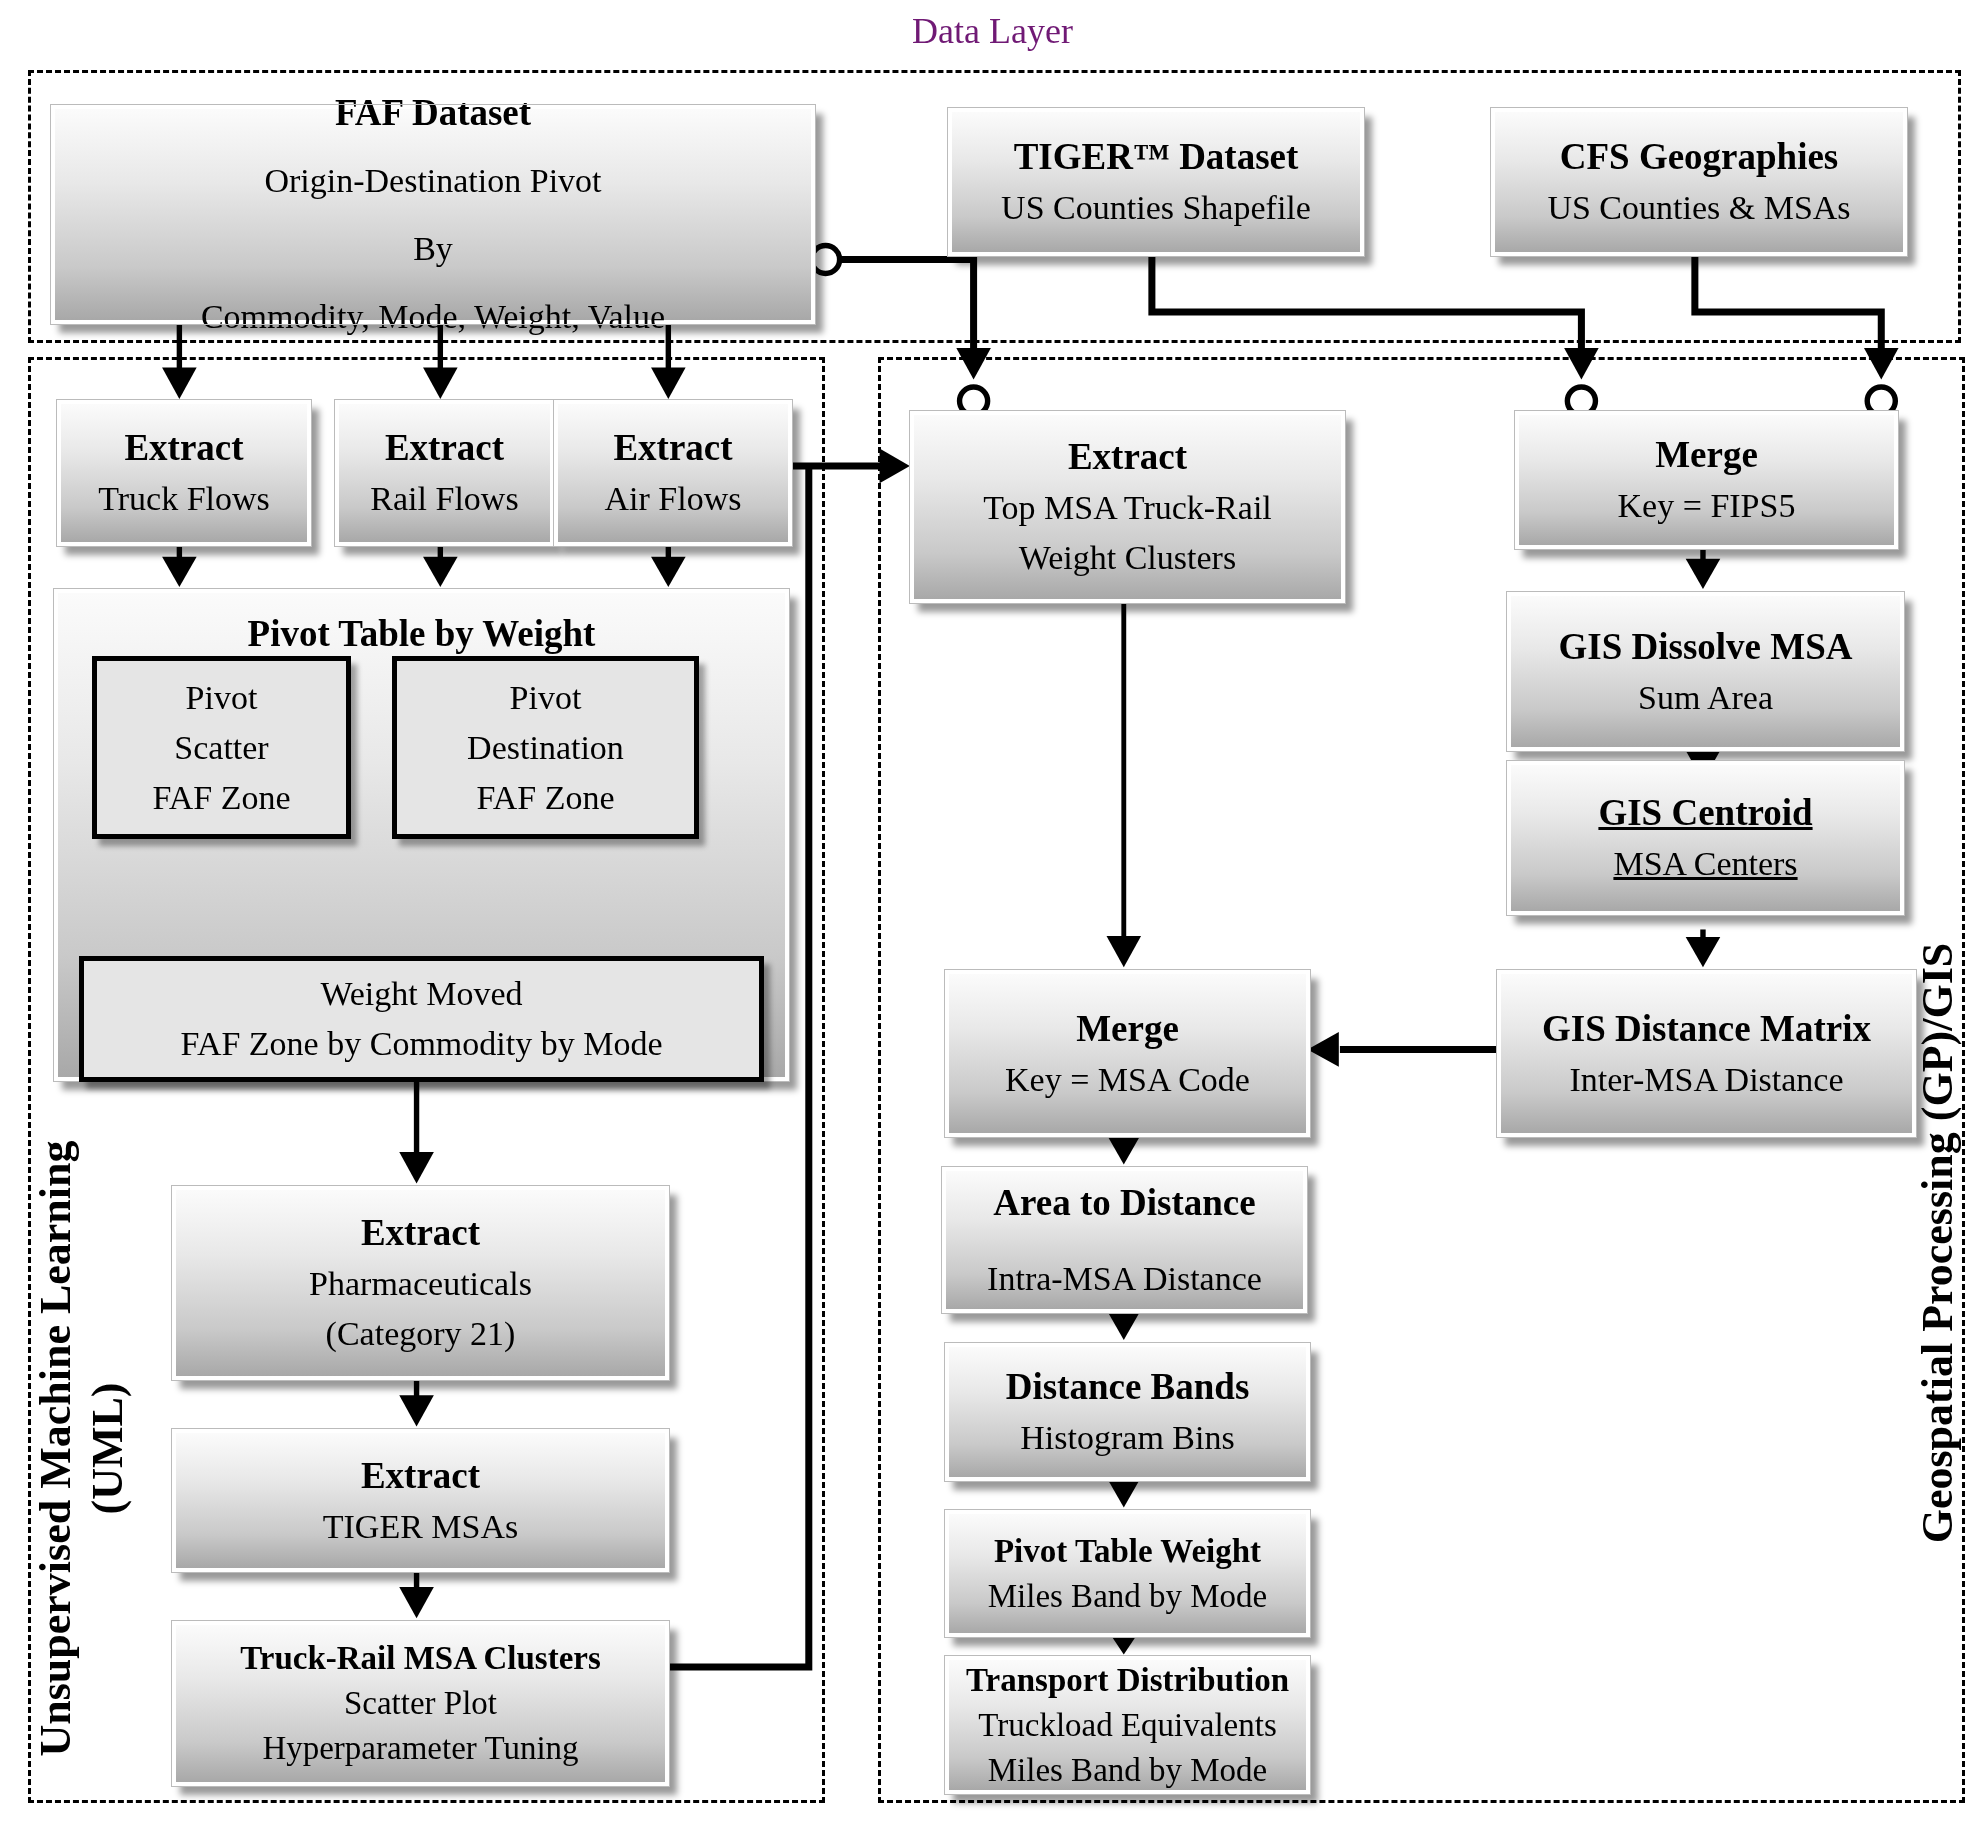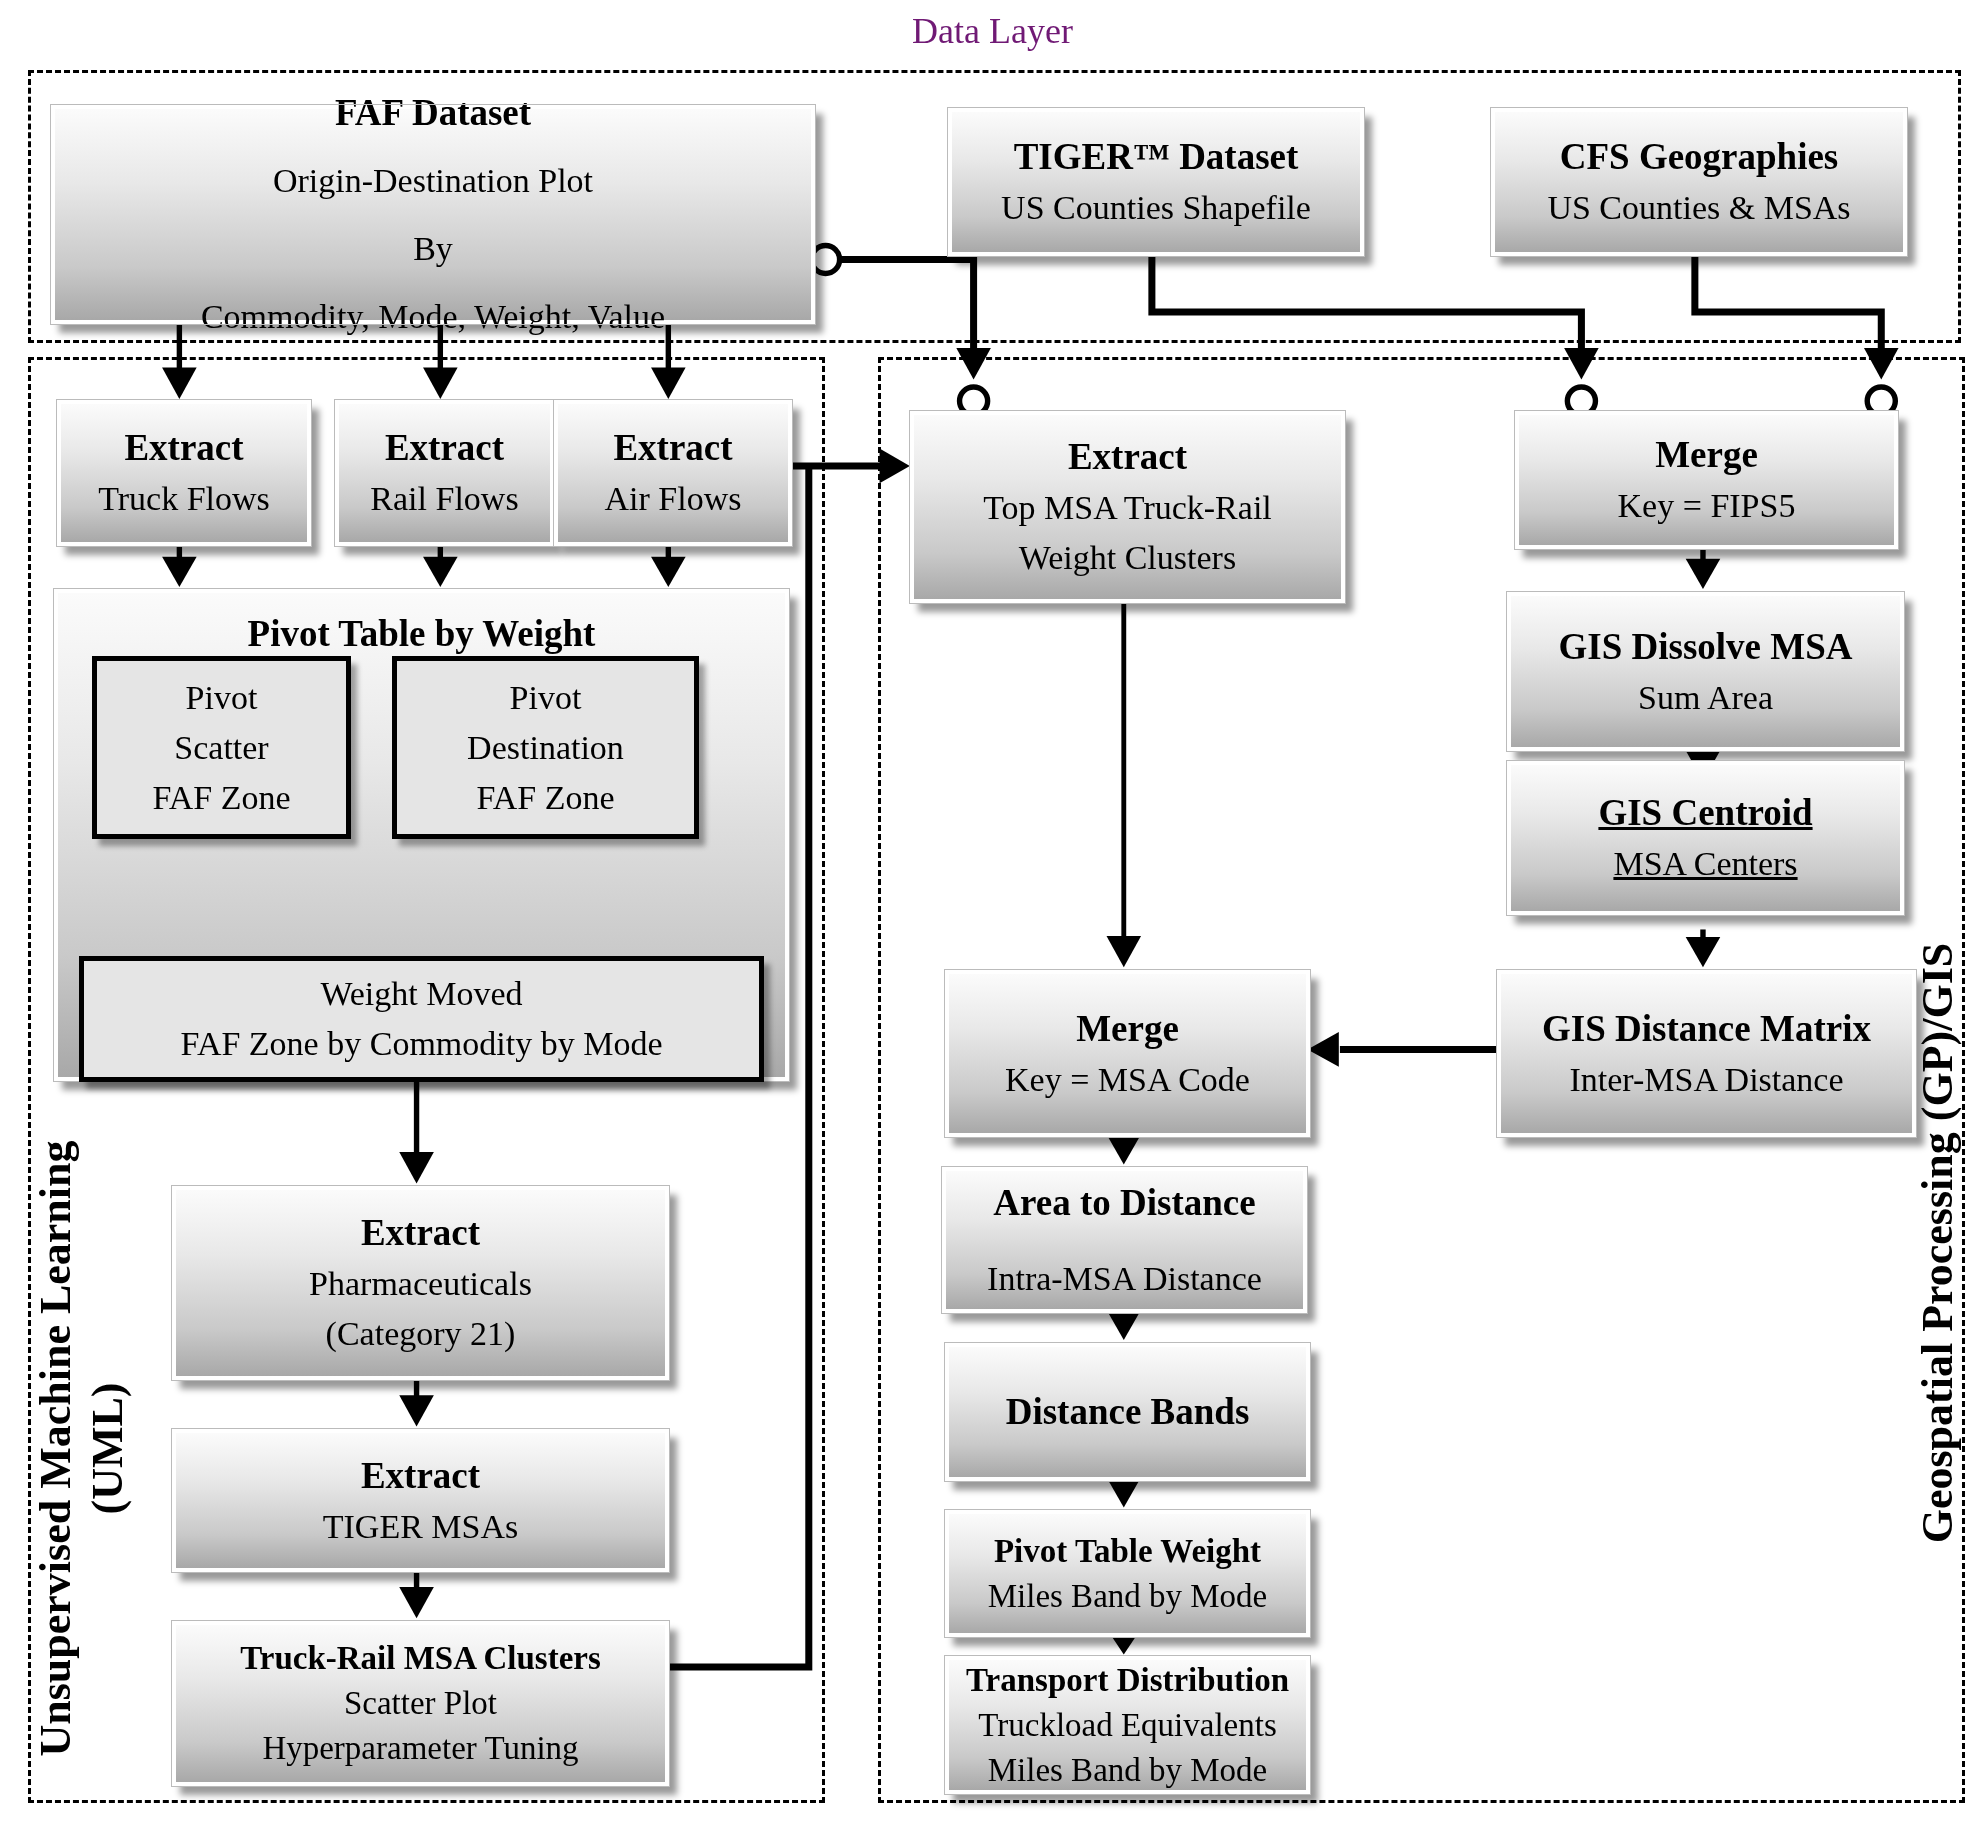--- a/index.html
+++ b/index.html
@@ -164,21 +164,21 @@
       <line x1="2080" y1="2725" x2="2080" y2="2736" stroke="#000" stroke-width="10"></line>
       <polygon points="2048,2734 2112,2734 2080,2790" fill="#000"></polygon>
     </g>
     <g>
       <polygon points="2050,3017 2110,3017 2080,3062" fill="#000"></polygon>
     </g>
   </svg>
 
   <div class="gbox" style="left:51px;top:105px;width:756px;height:211px;gap:17px;">
     <div class="bl b faf-line">FAF Dataset</div>
-    <div class="bl r faf-line">Origin-Destination Plot</div>
+    <div class="bl r faf-line">Origin-Destination Pivot</div>
     <div class="bl r faf-line">By</div>
     <div class="bl r faf-line">Commodity, Mode, Weight, Value</div>
   </div>
   <div class="gbox" style="left:948px;top:108px;width:408px;height:140px;">
     <div class="bl b">TIGER™ Dataset</div>
     <div class="bl r">US Counties Shapefile</div>
   </div>
   <div class="gbox" style="left:1491px;top:108px;width:408px;height:140px;">
     <div class="bl b">CFS Geographies</div>
     <div class="bl r">US Counties &amp; MSAs</div>
@@ -254,20 +254,21 @@
   <div class="gbox" style="left:945px;top:970px;width:357px;height:159px;">
     <div class="bl b">Merge</div>
     <div class="bl r">Key = MSA Code</div>
   </div>
   <div class="gbox" style="left:942px;top:1167px;width:357px;height:138px;gap:25px;">
     <div class="bl b">Area to Distance</div>
     <div class="bl r">Intra-MSA Distance</div>
   </div>
   <div class="gbox" style="left:945px;top:1343px;width:357px;height:130px;">
     <div class="bl b">Distance Bands</div>
+    <div class="bl r">Histogram Bins</div>
   </div>
   <div class="gbox" style="left:945px;top:1510px;width:357px;height:119px;">
     <div class="bl b sm" style="font-weight:bold;">Pivot Table Weight</div>
     <div class="bl r sm">Miles Band by Mode</div>
   </div>
   <div class="gbox" style="left:945px;top:1656px;width:357px;height:130px;">
     <div class="bl b sm" style="font-weight:bold;">Transport Distribution</div>
     <div class="bl r sm">Truckload Equivalents</div>
     <div class="bl r sm">Miles Band by Mode</div>
   </div>

